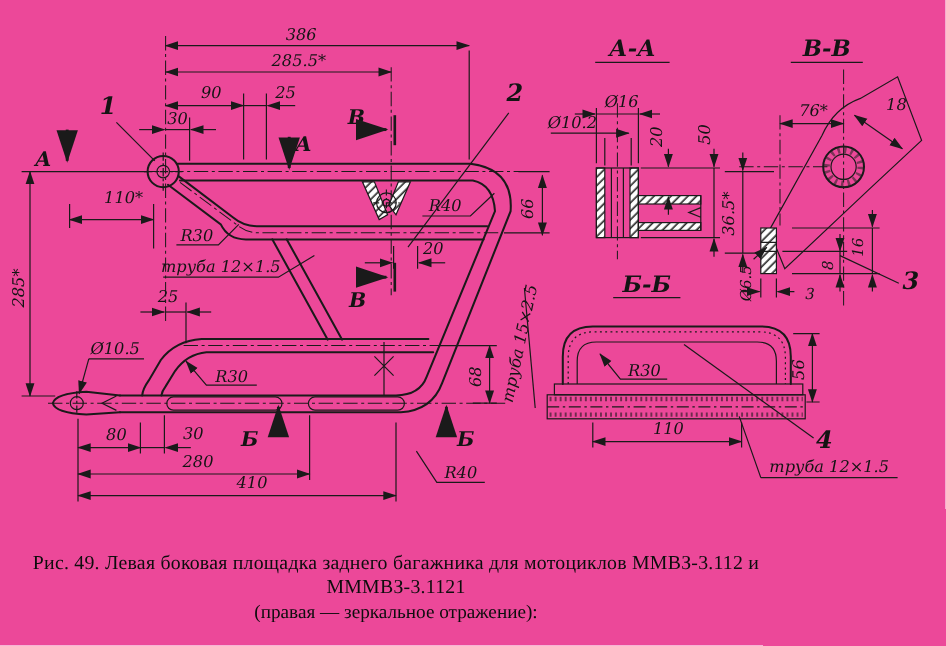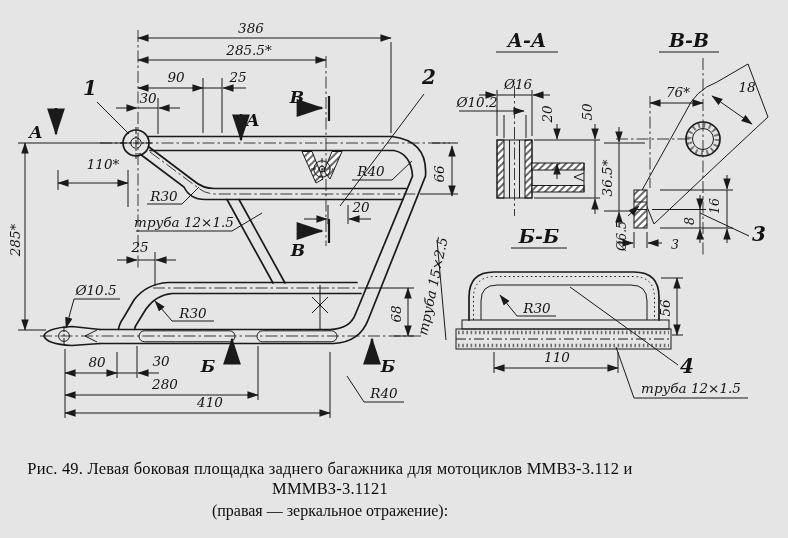--- a/index.html
+++ b/index.html
@@ -1,16 +1,16 @@
 <!DOCTYPE html>
 <html><head>
 <meta charset="utf-8">
 <style>
   html,body{margin:0;padding:0;background:#fff;}
-  #stage{position:relative;width:788px;height:538px;background:#e5e5e5;overflow:hidden;
+  #stage{position:relative;width:788px;height:538px;background:#ec4899;overflow:hidden;
          font-family:"DejaVu Serif",serif;}
   svg{position:absolute;left:0;top:0;}
   svg text{fill:#141414;font-family:"DejaVu Serif",serif;font-style:italic;}
   .dimtx{font-size:13.5px;}
   .dimsm{font-size:12.5px;}
   .ttl{font-size:19px;font-weight:700;}
   .mk{font-size:17px;font-weight:700;}
   .big{font-size:20px;font-weight:700;}
   .tube{stroke:#1a1a1a;stroke-width:1.7;fill:none;stroke-linecap:round;}
   .thin{stroke:#1a1a1a;stroke-width:1;fill:none;}

